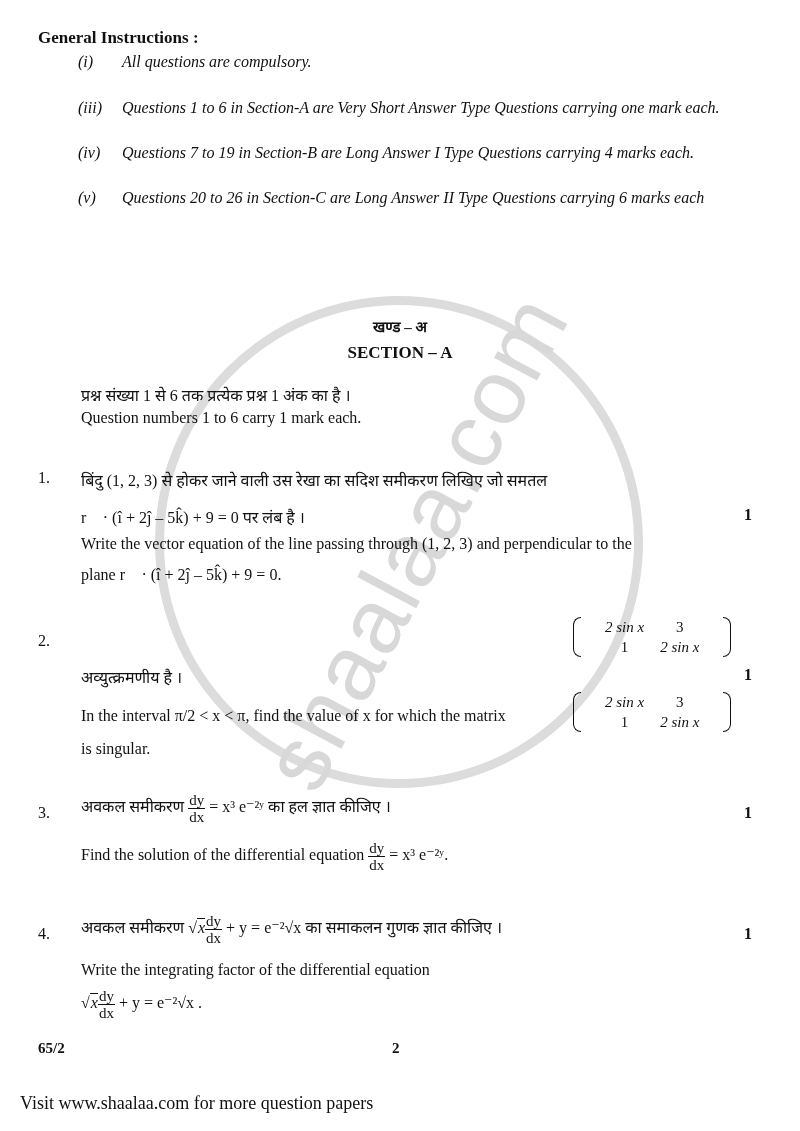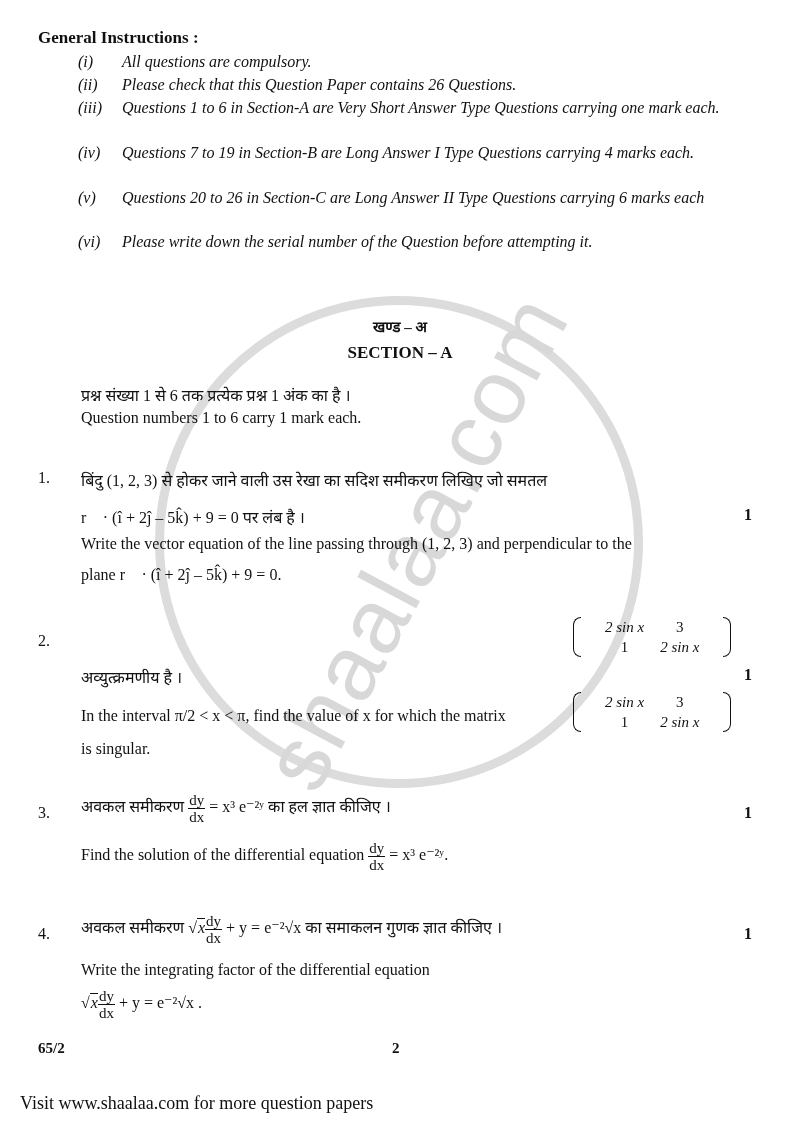--- a/index.html
+++ b/index.html
@@ -40,39 +40,31 @@
 
   <div class="abs watermark-circle"></div>
   <div class="abs watermark-text">shaalaa.com</div>
 
   <div class="abs gi-title">General Instructions :</div>
 
   <div class="gi-item" style="top:51px;">
     <span class="gi-num">(i)</span>
     <div class="gi-text">All questions are compulsory.</div>
   </div>
-  <div class="gi-item" style="top:74px;">
-    <span class="gi-num">(ii)</span>
-    <div class="gi-text">Please check that this Question Paper contains 26 Questions.</div>
-  </div>
   <div class="gi-item" style="top:97px;">
     <span class="gi-num">(iii)</span>
     <div class="gi-text">Questions 1 to 6 in Section-A are Very Short Answer Type Questions carrying one mark each.</div>
   </div>
   <div class="gi-item" style="top:142px;">
     <span class="gi-num">(iv)</span>
     <div class="gi-text">Questions 7 to 19 in Section-B are Long Answer I Type Questions carrying 4 marks each.</div>
   </div>
   <div class="gi-item" style="top:187px;">
     <span class="gi-num">(v)</span>
     <div class="gi-text">Questions 20 to 26 in Section-C are Long Answer II Type Questions carrying 6 marks each</div>
-  </div>
-  <div class="gi-item" style="top:231px;">
-    <span class="gi-num">(vi)</span>
-    <div class="gi-text">Please write down the serial number of the Question before attempting it.</div>
   </div>
 
   <div class="abs sec-head">SECTION – A</div>
   <div class="abs hindi-head">खण्ड – अ</div>
   <div class="line" style="top:384px;">प्रश्न संख्या 1 से 6 तक प्रत्येक प्रश्न 1 अंक का है ।</div>
   <div class="line" style="top:409px;">Question numbers 1 to 6 carry 1 mark each.</div>
 
   <div class="qnum" style="top:469px;">1.</div>
   <div class="line" style="top:469px;">बिंदु (1, 2, 3) से होकर जाने वाली उस रेखा का सदिश समीकरण लिखिए जो समतल</div>
   <div class="line" style="top:506px;">

